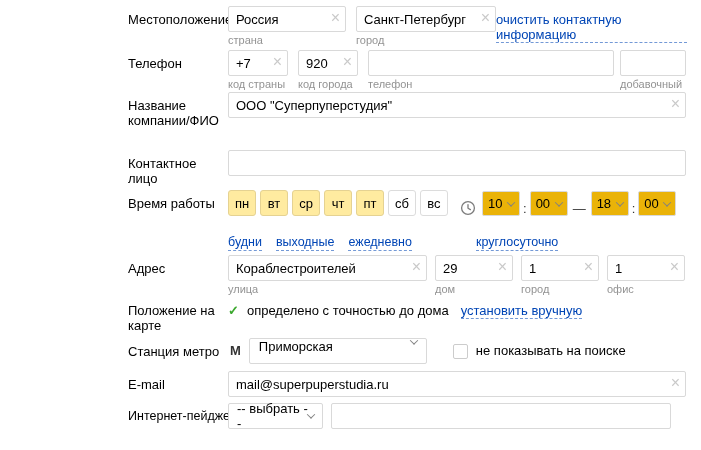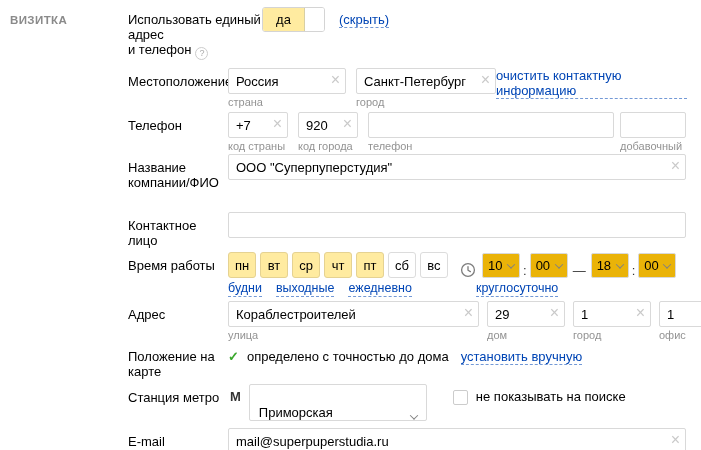--- a/index.html
+++ b/index.html
@@ -17,21 +17,21 @@
   .field { display:flex; flex-direction:column; }
   .ibox { position:relative; }
   .inp { height:26px; border:1px solid #d9d9d9; border-radius:2px; background:#fff;
          padding:0 20px 0 7px; width:100%; color:#000;
          font:13px "Liberation Sans", sans-serif; }
   .inp.nox { padding-right:7px; }
   .clear { position:absolute; right:6px; top:4px; color:#c9c9c9; font-size:16px; line-height:16px; cursor:pointer; }
   .hint { font-size:11px; color:#939393; margin-top:2px; }
 
   .w130{width:118px} .w140{width:140px} .w60{width:60px} .w246{width:246px}
-  .w66{width:66px} .w458{width:458px} .w235{width:251px} .w55{width:78px}
+  .w66{width:66px} .w458{width:458px} .w235{width:199px} .w55{width:78px}
   .gap10{margin-right:10px} .gap8{margin-right:8px}
   .push-right{margin-left:auto}
 
   .plink { color:#0045b5; text-decoration:none; border-bottom:1px dashed rgba(0,69,181,.55);
            cursor:pointer; line-height:15px; }
 
   .toggle { display:inline-flex; height:25px; border:1px solid #d4d4d4; border-radius:3px;
             overflow:hidden; cursor:pointer; margin-top:1px; }
   .toggle .on { width:42px; background:#ffeba0; border-right:1px solid #d8cfa4;
                 display:flex; align-items:center; justify-content:center; }
@@ -46,83 +46,69 @@
 
   .tgroup { display:flex; align-items:flex-end; }
   .clock { margin:0 6px 0 8px; flex:none; }
   .tsel { display:flex; align-items:center; justify-content:space-between; width:38px; height:25px;
           border:1px solid #d9d9d9; border-radius:2px; padding:0 5px 0 5px; background:#eab308; cursor:pointer; }
   .chev { width:6px; height:6px; border-right:1.3px solid #828282; border-bottom:1.3px solid #828282;
           transform:rotate(45deg) translate(-1px,-1px); flex:none; }
   .sep { margin:0 3px; color:#333; }
   .dash { margin:0 5px; color:#333; }
 
-  .links-row { display:flex; margin-top:3px; font-size:12.5px;align-items:center; }
+  .links-row { display:flex; margin-top:19px; font-size:12.5px;align-items:center; }
   .links-row .plink { margin-right:14px; }
   .links-row .far { margin-left:50px; margin-right:0; }
 
   .okcheck { color:#3ba82e; font-weight:bold; margin-right:8px; }
   .map-text { line-height:16px; }
   .map-link { margin-left:12px; }
 
   .m-ico { font-weight:bold; font-size:13px; margin:5px 8px 0 2px; color:#333; }
-  .msel { display:flex; align-items:flex-end; justify-content:space-between; width:178px; height:37px;
+  .msel { display:flex; align-items:flex-start; justify-content:space-between; width:178px; height:26px;
           border:1px solid #d9d9d9; border-radius:2px; padding:0 9px; background:#fff; cursor:pointer; }
   .cb { width:15px; height:15px; border:1px solid #ccc; border-radius:2px; background:#fff;
         margin:6px 8px 0 26px; cursor:pointer; flex:none; }
   .cb-label { padding-top:5px; }
 
   .psel { display:flex; align-items:center; justify-content:space-between; width:95px; height:26px;
           border:1px solid #d9d9d9; border-radius:2px; padding:0 8px; background:#fff; cursor:pointer;
           margin-right:8px; }
 
   .mb1{margin-bottom:8px} .mb2{margin-bottom:4px} .mb3{margin-bottom:2px}
   .mb4{margin-bottom:22px} .mb5{margin-bottom:4px} .mb6{margin-bottom:4px}
   .mb7{margin-bottom:2px} .mb9{margin-bottom:7px}
   .mb10{margin-bottom:6px} .mb11{margin-bottom:6px}
 </style>
 </head>
 <body>
 
 <div class="page">
 
-  <div class="row mb1">
-    <div class="sec-title">ВИЗИТКА</div>
-    <div class="lbl" style="width:170px">
-      <span>Использовать единый адрес</span><br>
-      <span>и телефон</span><span class="help">?</span>
-    </div>
-    <div class="ctl" style="margin-left:34px">
-      <div class="toggle">
-        <div class="on">да</div>
-        <div class="knob"></div>
-      </div>
-      <a class="plink" style="margin:6px 0 0 14px">(скрыть)</a>
-    </div>
-  </div>
 
   <div class="row mb2">
     <div></div>
     <div class="lbl">Местоположение</div>
     <div class="ctl">
       <div class="field gap10">
         <div class="ibox w130">
           <input class="inp" value="Россия" style="">
           <span class="clear">×</span>
         </div>
         <div class="hint">страна</div>
       </div>
       <div class="field">
         <div class="ibox w140">
           <input class="inp" value="Санкт-Петербург" style="">
           <span class="clear">×</span>
         </div>
         <div class="hint">город</div>
       </div>
-      <a class="plink push-right" style="margin-right:14px">очистить контактную информацию</a>
+      <a class="plink push-right" style="margin-top:6px;margin-right:14px">очистить контактную информацию</a>
     </div>
   </div>
 
   <div class="row mb3">
     <div></div>
     <div class="lbl">Телефон</div>
     <div class="ctl">
       <div class="field gap10">
         <div class="ibox w60">
           <input class="inp" value="+7" style="">

